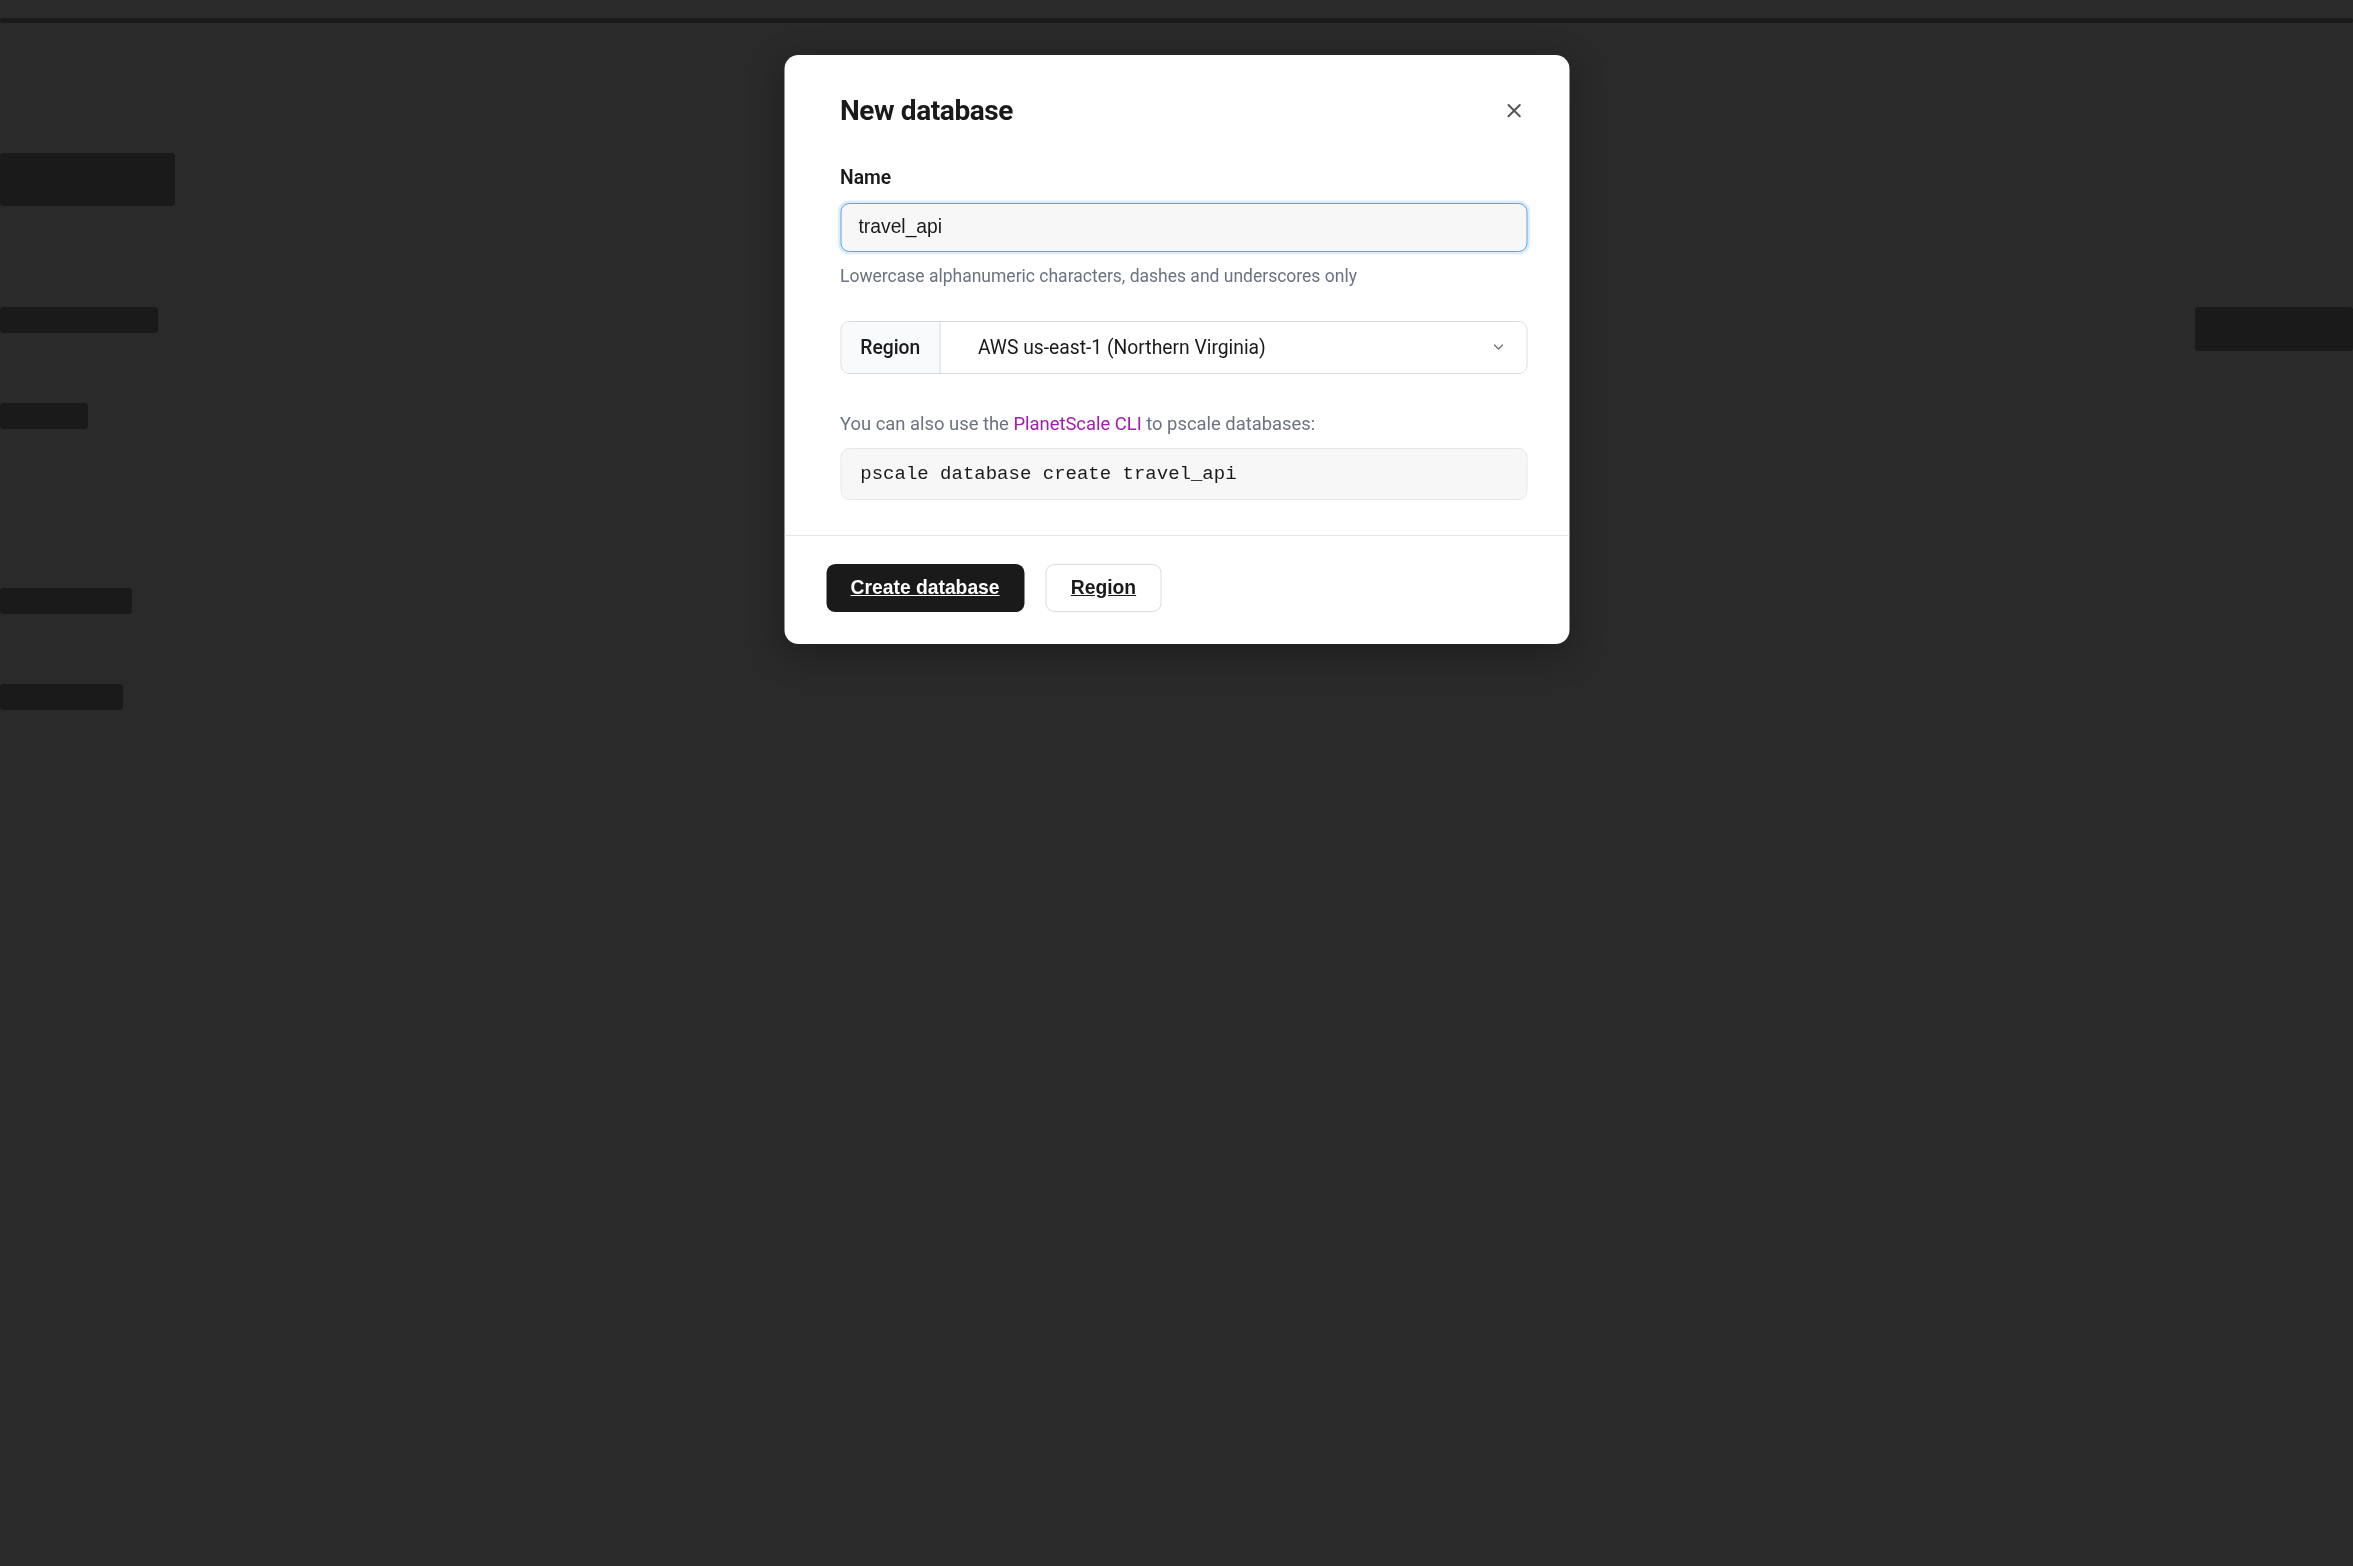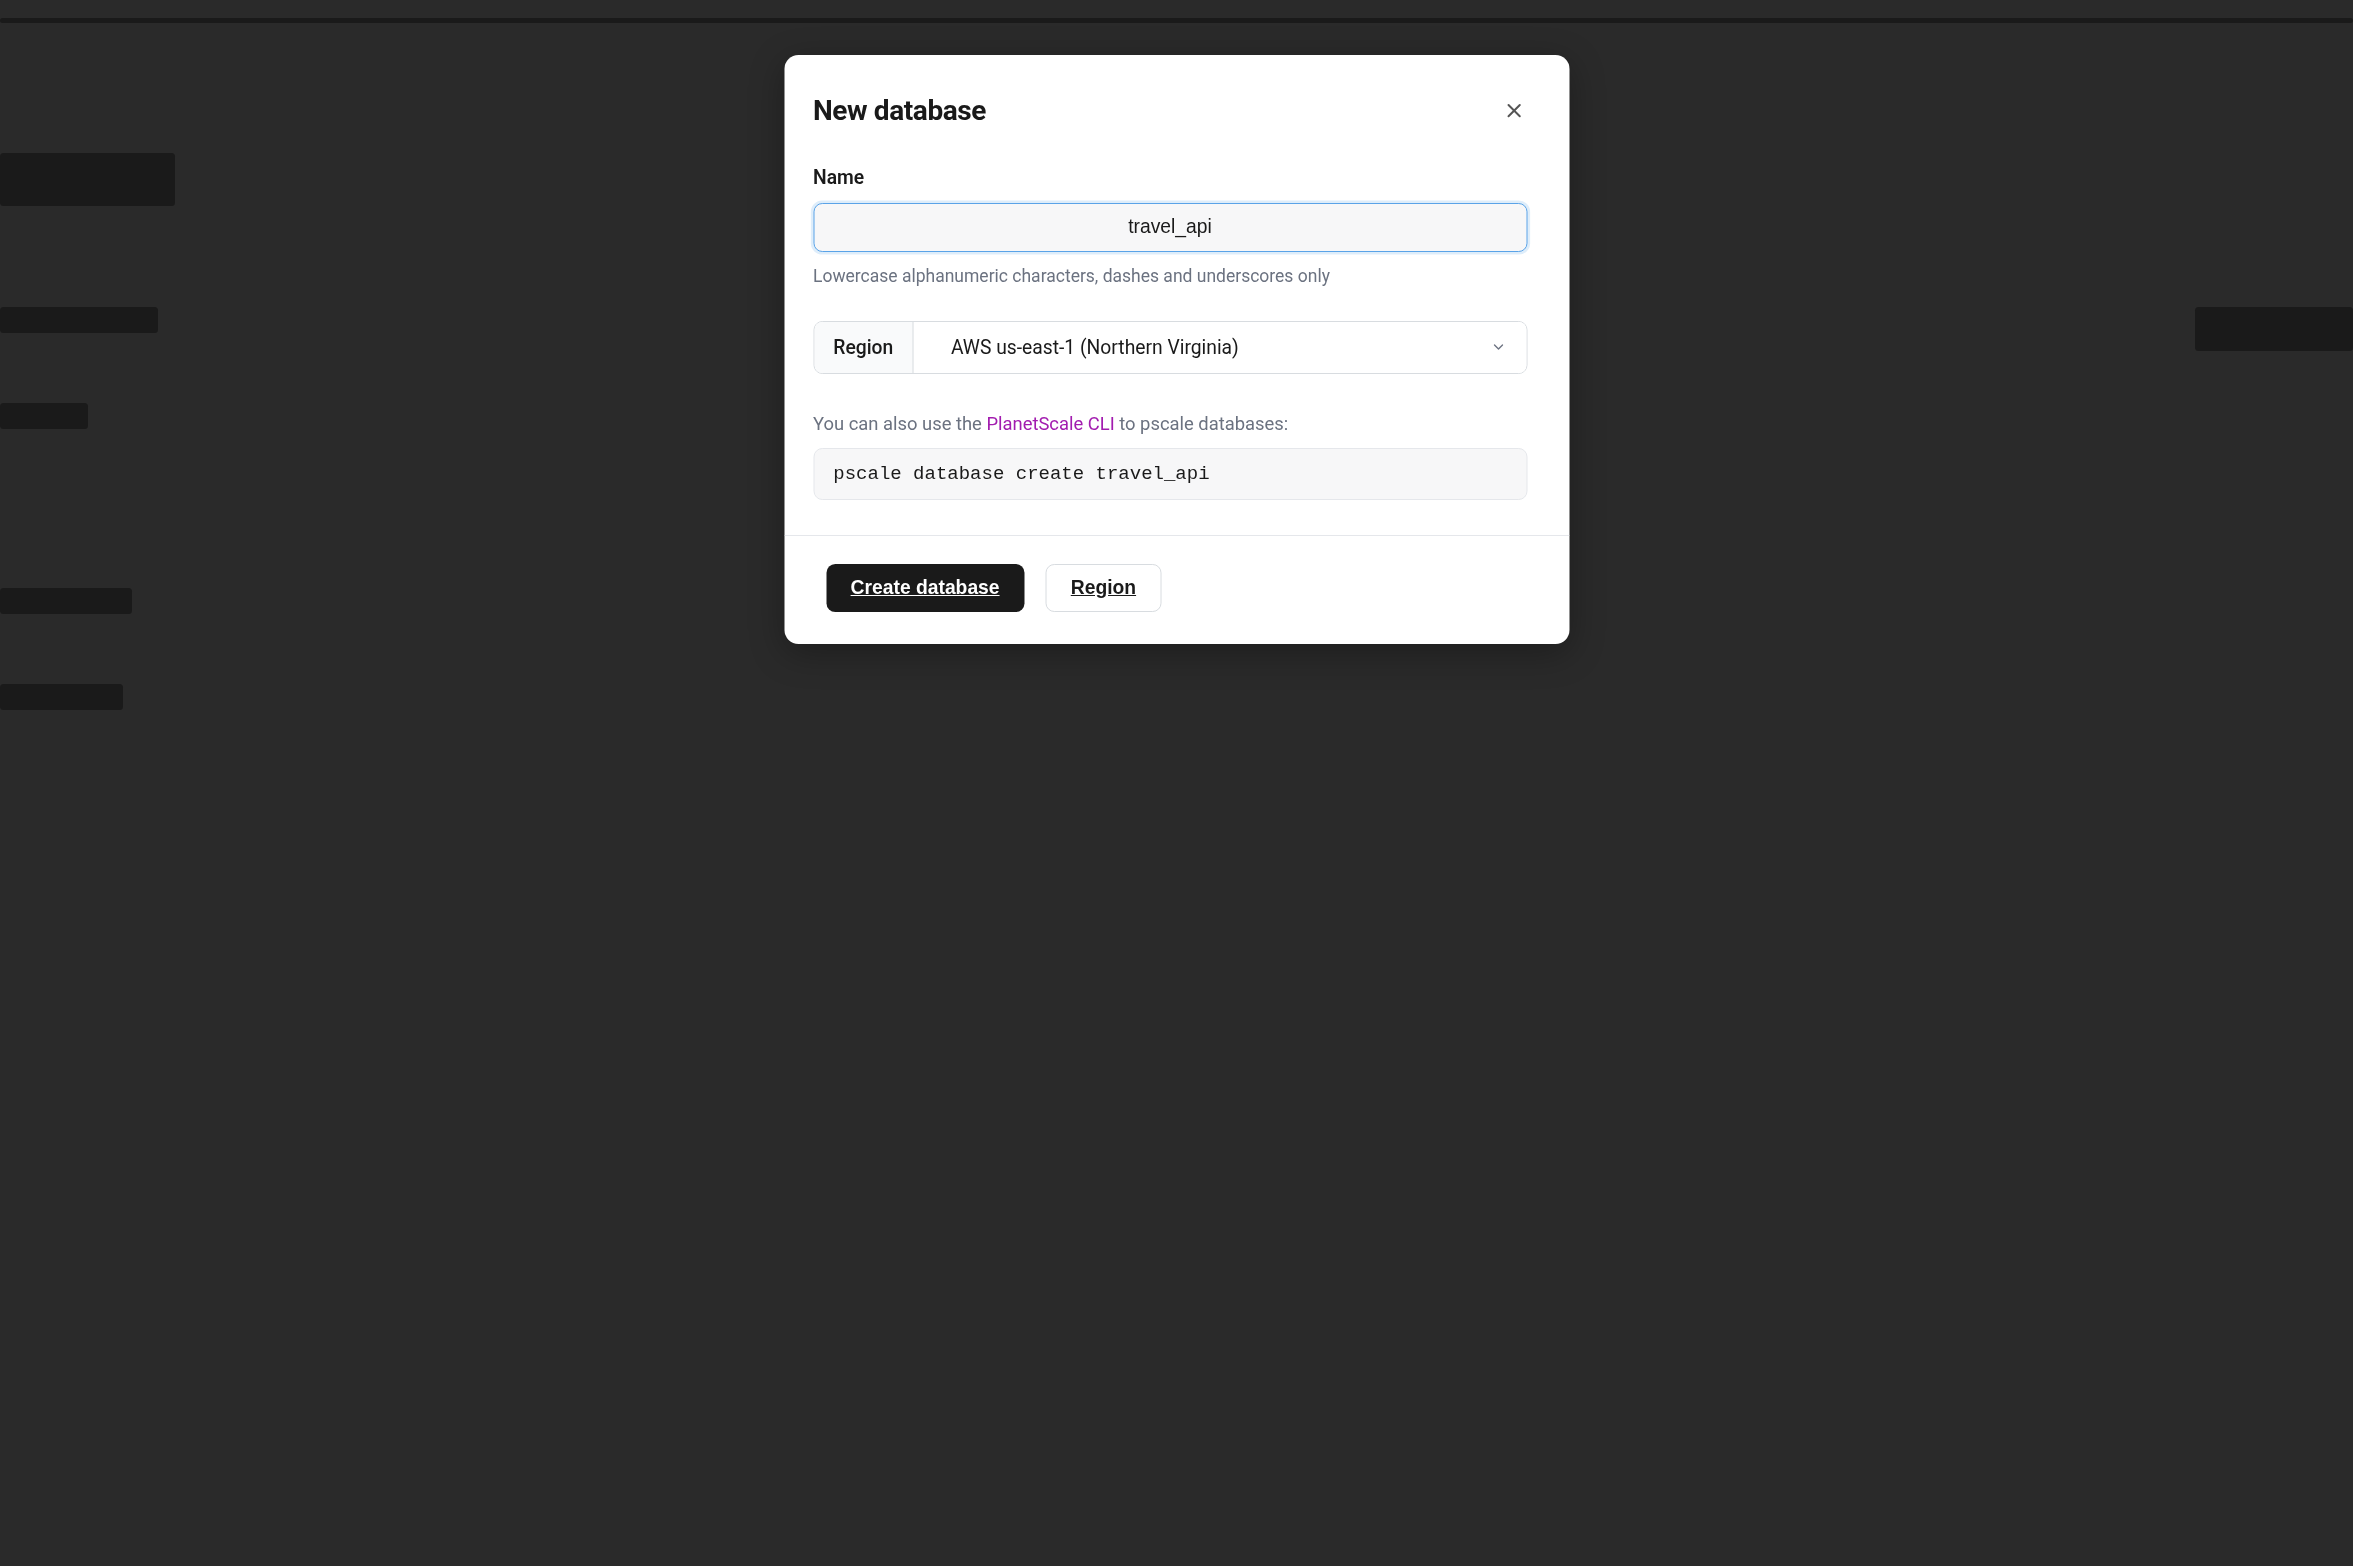--- a/index.html
+++ b/index.html
@@ -35,21 +35,21 @@
       left: 50%;
       transform: translateX(-50%);
       width: 785px;
       background: #fff;
       border-radius: 14px;
       box-shadow: 0 8.8px 35px rgba(0,0,0,0.3);
       overflow: hidden;
     }
     
     .modal-body {
-      padding: 39px 42px 35px 29px;
+      padding: 39px 42px 35px 56px;
     }
     
     .modal-header {
       display: flex;
       justify-content: space-between;
       align-items: center;
       margin-bottom: 39px;
     }
     
     .modal-title {
@@ -86,21 +86,20 @@
     .text-input {
       width: 100%;
       padding: 12.3px 17.5px;
       font-size: 19.3px;
       border: 1.8px solid #5aa3e8;
       border-radius: 8.8px;
       background: #f7f7f8;
       color: #1a1a1a;
       outline: none;
       box-shadow: 0 0 0 2.6px rgba(90, 163, 232, 0.2);
-      text-align: center;
     }
     
     .help-text {
       font-size: 17.5px;
       color: #6b7280;
       margin-top: 14px;
     }
     
     .region-row {
       display: flex;

